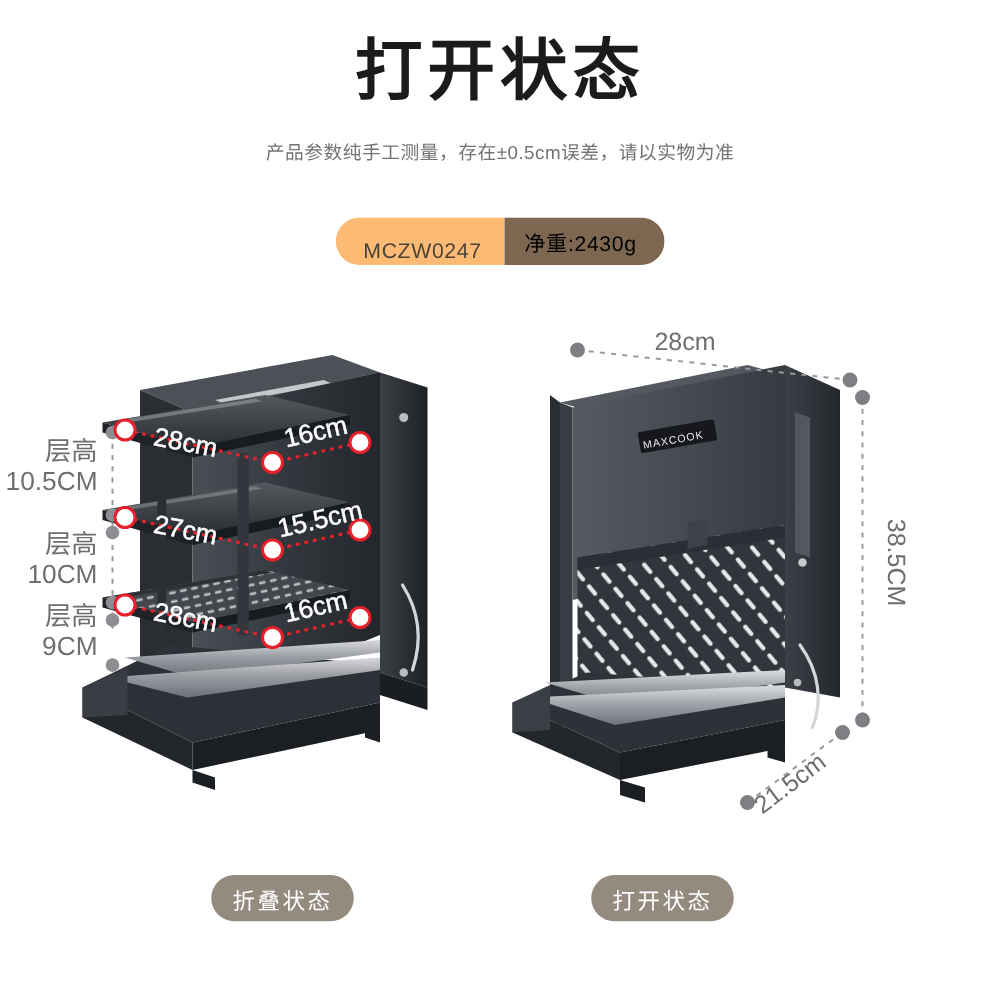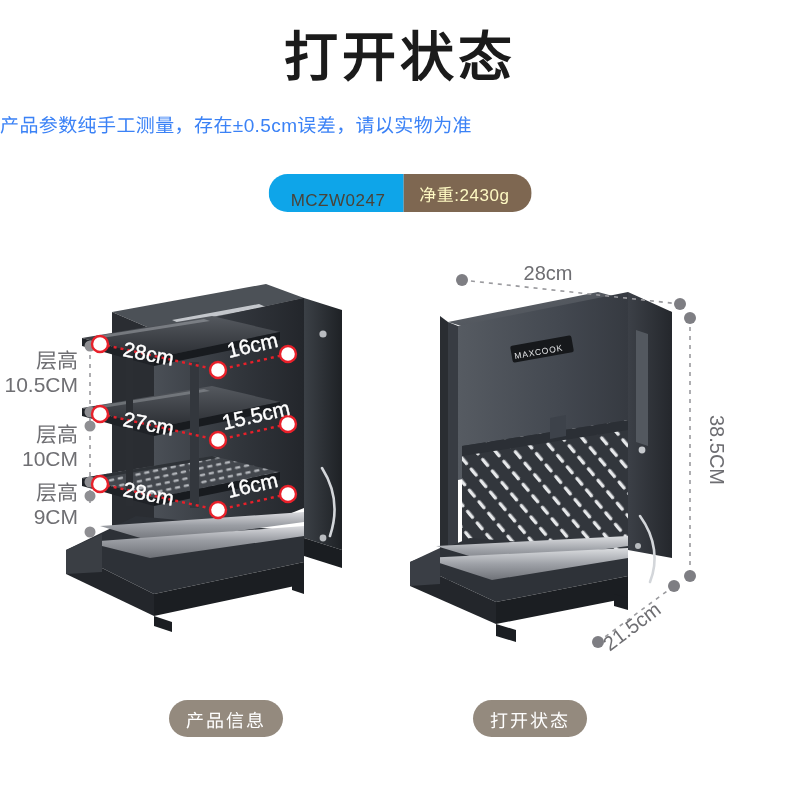--- a/index.html
+++ b/index.html
@@ -29,48 +29,49 @@
     font-weight: bold;
     letter-spacing: 4px;
     color: #1b1b1b;
     line-height: 1.15;
   }
   .page-subtitle {
     position: absolute;
     top: 110px;
     left: 0;
     width: 800px;
-    font-size: 19px;
-    color: #3b82f6;
+    text-align: center;
+    font-size: 15px;
+    color: #737373;
     letter-spacing: 0.4px;
   }
 
   
   .badge {
     position: absolute;
     top: 174px;
     left: 50%;
     transform: translateX(-50%);
     display: flex;
     height: 38px;
     border-radius: 19px;
     overflow: hidden;
     font-size: 17px;
   }
   .badge-model {
-    background: #0ea5e9;
+    background: #fdba74;
     color: #4a4338;
     display: flex;
     align-items: center;
     padding: 16px 18px 0 22px;
     letter-spacing: 0.5px;
   }
   .badge-weight {
     background: #7e6751;
-    color: #fef9c3;
+    color: #000000;
     display: flex;
     align-items: center;
     padding: 0 22px 0 16px;
     letter-spacing: 0.5px;
   }
 
   
   .stage {
     position: absolute;
     top: 250px;
@@ -363,15 +364,15 @@
       <g>
         <line x1="198" y1="392" x2="274" y2="336" stroke="#9a9a9e" stroke-width="1.6" stroke-dasharray="4 5"></line>
         <circle cx="198" cy="392" r="6" fill="#7e7e83"></circle>
         <circle cx="274" cy="336" r="6" fill="#7e7e83"></circle>
         <text class="dim-grey" x="236" y="382" transform="rotate(-37 236 382)" text-anchor="middle">21.5cm</text>
       </g>
     </svg>
   </div>
 </div>
 
-<div class="caption-pill caption-open">产品信息</div>
+<div class="caption-pill caption-open">折叠状态</div>
 
 <div class="caption-pill caption-folded">打开状态</div>
 
 </body></html>

